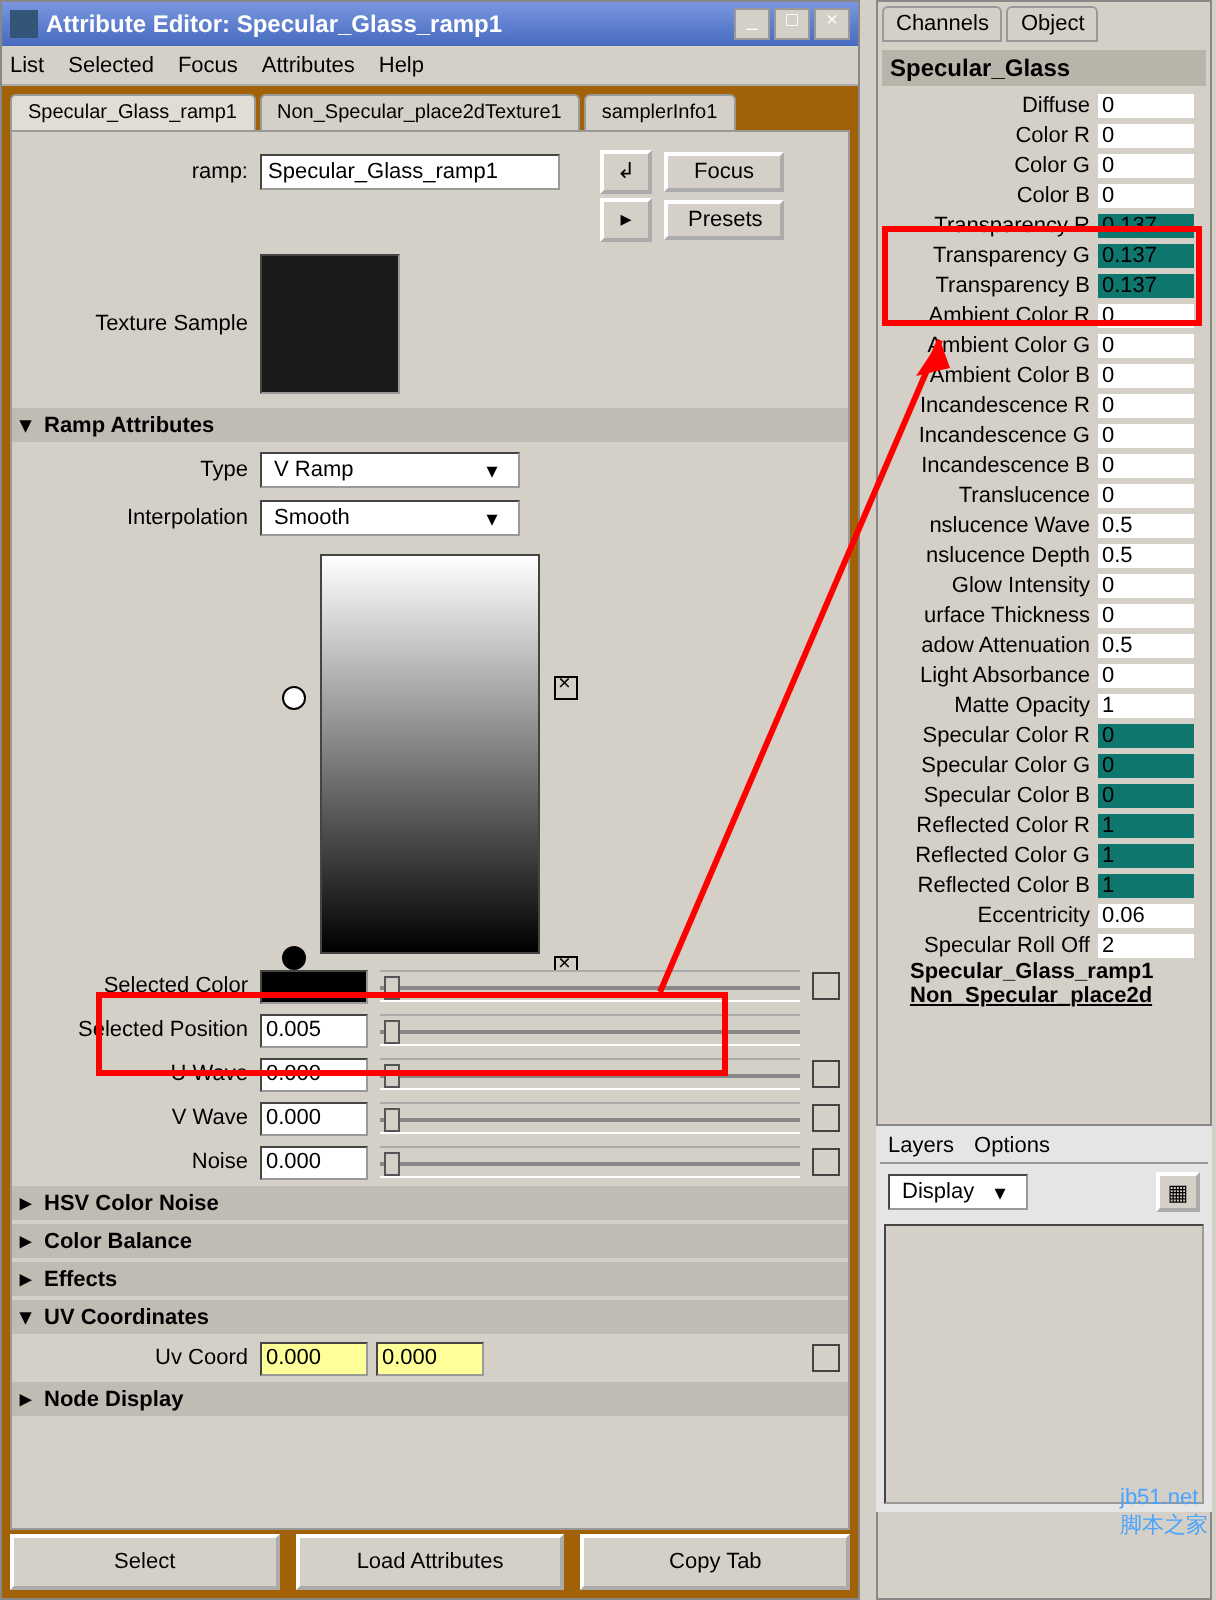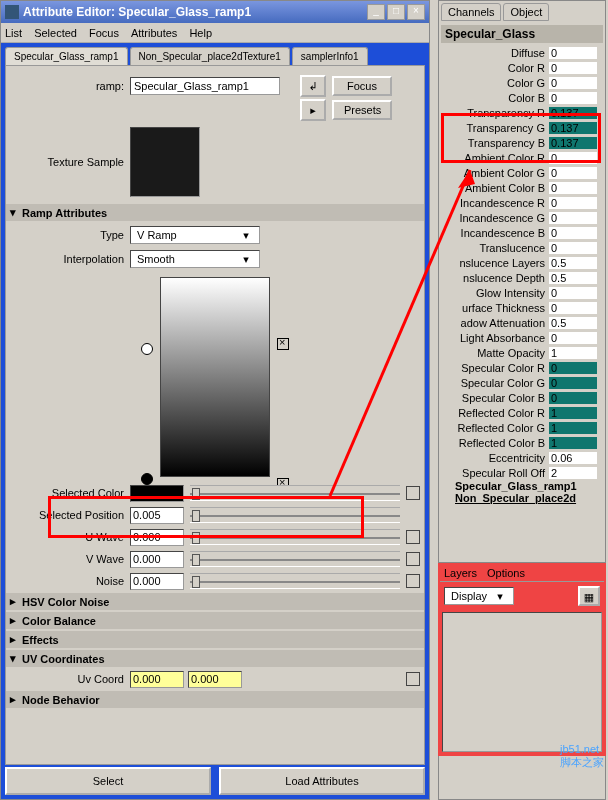--- a/index.html
+++ b/index.html
@@ -1,17 +1,17 @@
 <!DOCTYPE html>
 <html><head>
 <meta charset="utf-8">
 <style>
 * { box-sizing: border-box; font-family: Arial, sans-serif; font-size: 11px; margin: 0; padding: 0; }
 body { background: #d4d0c8; width: 608px; height: 800px; position: relative; overflow: hidden; }
-.attr-editor { position: absolute; left: 0; top: 0; width: 430px; height: 800px; background: #1d4ed8; border: 1px solid #888; }
+.attr-editor { position: absolute; left: 0; top: 0; width: 430px; height: 800px; background: #a16207; border: 1px solid #888; }
 .titlebar { background: linear-gradient(#7a96df,#466bbf); color: #fff; height: 22px; display: flex; align-items: center; padding: 0 4px; }
 .titlebar .icon { width: 14px; height: 14px; background: #357; margin-right: 4px; }
 .titlebar .title { font-weight: bold; font-size: 12px; flex: 1; }
 .win-btn { width: 18px; height: 16px; background: #d4d0c8; border: 1px solid #999; margin-left: 2px; text-align: center; line-height: 12px; font-size: 10px; }
 .menubar { background: #d4d0c8; height: 20px; display: flex; align-items: center; padding: 0 4px; gap: 12px; border-bottom: 1px solid #aaa; }
 .menubar span { cursor: default; }
 .tabs { display: flex; align-items: flex-end; padding: 4px 4px 0 4px; gap: 0; }
 .tab { background: #d4d0c8; border: 1px solid #999; border-bottom: none; padding: 3px 8px; font-size: 10px; border-radius: 3px 3px 0 0; margin-right: 2px; }
 .tab.active { background: #e0ddd5; }
 .panel { border: 1px solid #999; margin: 0 4px 4px 4px; background: #d4d0c8; padding-bottom: 4px; }
@@ -45,21 +45,21 @@
 .redarrow { position:absolute; z-index:50; pointer-events:none;}
 .channels { position:absolute; left:438px; top:0; width:168px; height:800px; background:#d4d0c8; border:1px solid #888;}
 .channels .top-tabs { display:flex; padding:2px; gap:2px;}
 .channels .ptab { background:#d4d0c8; border:1px solid #999; padding:2px 6px; border-radius:3px 3px 0 0; }
 .chan-hdr { background:#b8b4aa; padding:2px 4px; font-weight:bold; font-size:12px; margin:2px;}
 .chan-row { display:flex; align-items:center; height:15px; font-size:11px;}
 .chan-row .clbl { width:110px; text-align:right; padding-right:4px; }
 .chan-row .cval { width:48px; background:#fff; border:none; padding:0 2px; }
 .chan-row .cval.y { background:#0f766e; }
 .inputs-sec { font-weight:bold; padding:2px 6px; font-size:12px;}
-.layers { position:absolute; left:438px; top:562px; width:168px; background:#ef4444; border-top:1px solid #888; padding:2px;}
+.layers { position:absolute; left:438px; top:562px; width:168px; background:#e5e5e5; border-top:1px solid #888; padding:2px;}
 .layers-tabs { display:flex; gap:10px; padding:2px 4px; border-bottom:1px solid #999;}
 .watermark { position:absolute; right:4px; bottom:30px; color:#4aa3ff; font-size:14px; z-index:60; }
 </style>
 </head>
 <body>
 
 <div class="attr-editor">
   <div class="titlebar">
     <div class="icon"></div>
     <div class="title">Attribute Editor: Specular_Glass_ramp1</div>
@@ -194,26 +194,27 @@
     <div class="numrow">
       <div class="lbl">Uv Coord</div>
       <input class="numbox y" value="0.000" style="">
       <div style="width:4px;"></div>
       <input class="numbox y" value="0.000" style="">
       <div style="flex:1;"></div>
       <div class="smallbox"></div>
     </div>
     <div class="section-hdr">
         <span class="arrow">▸</span>
-        <span>Node Behavior</span>
+        <span>Node Display</span>
       </div>
   </div>
   <div class="btm-row">
     <div class="btn">Select</div>
     <div class="btn">Load Attributes</div>
+    <div class="btn">Copy Tab</div>
   </div>
 </div>
 
 <div class="channels">
   <div class="top-tabs">
     <div class="ptab">Channels</div>
     <div class="ptab">Object</div>
   </div>
   <div class="chan-hdr">Specular_Glass</div>
   <div id="chan-rows">
@@ -267,21 +268,21 @@
       </div>
       <div class="chan-row">
         <div class="clbl">Incandescence B</div>
         <div class="cval">0</div>
       </div>
       <div class="chan-row">
         <div class="clbl">Translucence</div>
         <div class="cval">0</div>
       </div>
       <div class="chan-row">
-        <div class="clbl">nslucence Layers</div>
+        <div class="clbl">nslucence Wave</div>
         <div class="cval">0.5</div>
       </div>
       <div class="chan-row">
         <div class="clbl">nslucence Depth</div>
         <div class="cval">0.5</div>
       </div>
       <div class="chan-row">
         <div class="clbl">Glow Intensity</div>
         <div class="cval">0</div>
       </div>

